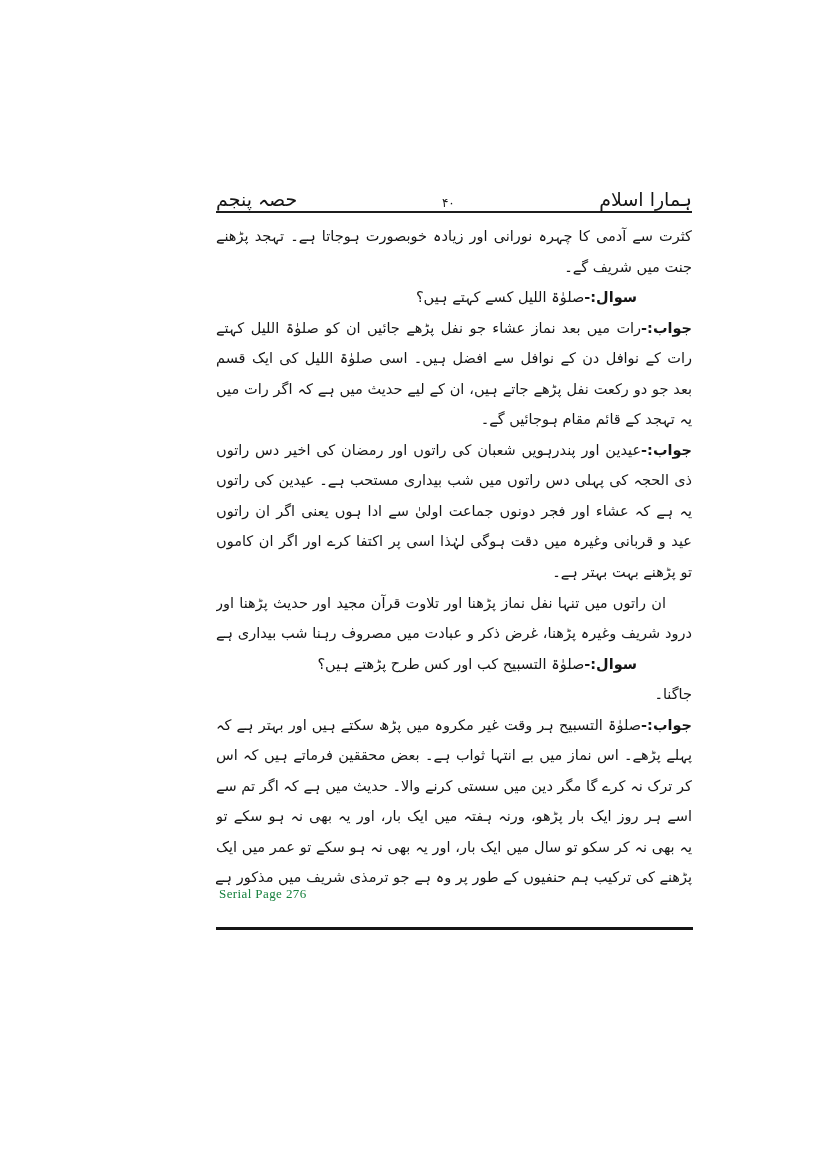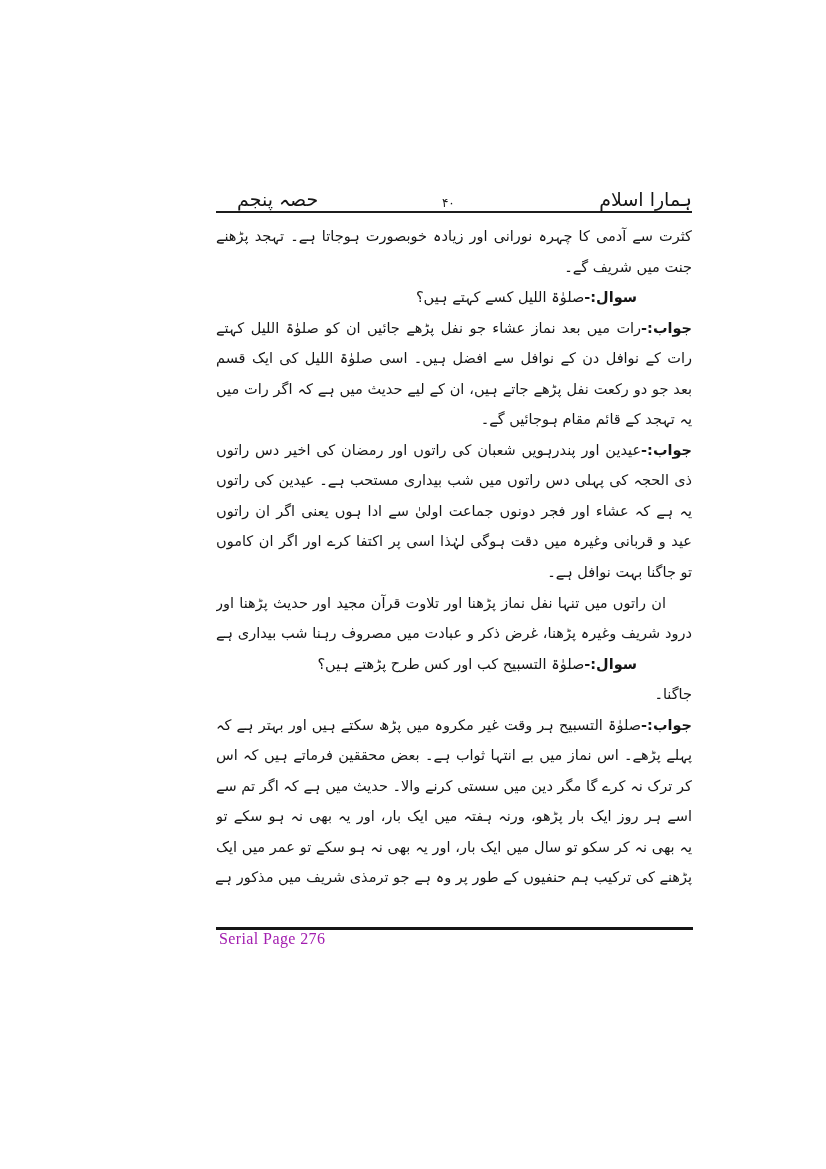--- a/index.html
+++ b/index.html
@@ -13,21 +13,21 @@
     overflow: hidden;
   }
   
   .header {
     position: absolute;
     top: 182px; left: 216px; width: 476px; height: 28px;
     display: flex; justify-content: space-between; align-items: flex-end;
     direction: rtl;
     font-size: 19px;
   }
-  .h-title, .h-part { white-space: nowrap; margin-left: 21px; }
+  .h-title, .h-part { white-space: nowrap; }
   .h-num { font-size: 12px; }
   .rule-top {
     position: absolute;
     top: 211px; left: 216px; width: 476px; height: 2px;
     background: #1c1c1c;
   }
   
   .body-lines {
     position: absolute;
     top: 221px; left: 216px; width: 476px;
@@ -45,24 +45,24 @@
   .line.ind { padding-right: 26px; }
   .line b   { font-weight: bold; text-align: center; }
   
   .rule-bottom {
     position: absolute;
     top: 927px; left: 216px; width: 477px; height: 3px;
     background: #151515;
   }
   .footer {
     position: absolute;
-    top: 930px; left: 219px;
+    top: 886px; left: 219px;
     font-family: "Liberation Serif", serif;
-    font-size: 16px;
-    color: #a21caf;
+    font-size: 13px;
+    color: #15803d;
     letter-spacing: 0.4px;
   }
 </style>
 </head>
 <body>
 
 <div class="page">
 
   <div class="header">
     <span class="h-title">ہمارا اسلام</span>
@@ -77,21 +77,21 @@
       <div class="line end">جنت میں شریف گے۔</div>
       <div class="line end q"><b>سوال:-</b>صلوٰۃ اللیل کسے کہتے ہیں؟</div>
       <div class="line jst"><b>جواب:-</b>رات میں بعد نماز عشاء جو نفل پڑھے جائیں ان کو صلوٰۃ اللیل کہتے ہیں اور</div>
       <div class="line jst">رات کے نوافل دن کے نوافل سے افضل ہیں۔ اسی صلوٰۃ اللیل کی ایک قسم تہجد ہے۔ وتر کے</div>
       <div class="line jst">بعد جو دو رکعت نفل پڑھے جاتے ہیں، ان کے لیے حدیث میں ہے کہ اگر رات میں نہ اٹھا تو</div>
       <div class="line end">یہ تہجد کے قائم مقام ہوجائیں گے۔</div>
       <div class="line jst"><b>جواب:-</b>عیدین اور پندرہویں شعبان کی راتوں اور رمضان کی اخیر دس راتوں اور</div>
       <div class="line jst">ذی الحجہ کی پہلی دس راتوں میں شب بیداری مستحب ہے۔ عیدین کی راتوں میں شب بیداری</div>
       <div class="line jst">یہ ہے کہ عشاء اور فجر دونوں جماعت اولیٰ سے ادا ہوں یعنی اگر ان راتوں میں جاگے گا تو نماز</div>
       <div class="line jst">عید و قربانی وغیرہ میں دقت ہوگی لہٰذا اسی پر اکتفا کرے اور اگر ان کاموں میں فرق نہ آئے</div>
-      <div class="line end">تو جاگنا بہت نوافل ہے۔</div>
+      <div class="line end">تو پڑھنے بہت بہتر ہے۔</div>
       <div class="line jst ind">ان راتوں میں تنہا نفل نماز پڑھنا اور تلاوت قرآن مجید اور حدیث پڑھنا اور سننا اور</div>
       <div class="line jst">درود شریف وغیرہ پڑھنا، غرض ذکر و عبادت میں مصروف رہنا شب بیداری ہے نہ کہ خالی</div>
       <div class="line end q"><b>سوال:-</b>صلوٰۃ التسبیح کب اور کس طرح پڑھتے ہیں؟</div>
       <div class="line end">جاگنا۔</div>
       <div class="line jst"><b>جواب:-</b>صلوٰۃ التسبیح ہر وقت غیر مکروہ میں پڑھ سکتے ہیں اور بہتر ہے کہ ظہر سے</div>
       <div class="line jst">پہلے پڑھے۔ اس نماز میں بے انتہا ثواب ہے۔ بعض محققین فرماتے ہیں کہ اس کی بزرگی سن</div>
       <div class="line jst">کر ترک نہ کرے گا مگر دین میں سستی کرنے والا۔ حدیث میں ہے کہ اگر تم سے ہو سکے تو</div>
       <div class="line jst">اسے ہر روز ایک بار پڑھو، ورنہ ہفتہ میں ایک بار، اور یہ بھی نہ ہو سکے تو مہینہ میں ایک بار، اور</div>
       <div class="line jst">یہ بھی نہ کر سکو تو سال میں ایک بار، اور یہ بھی نہ ہو سکے تو عمر میں ایک بار پڑھ لو۔ اس نماز کے</div>
       <div class="line end">پڑھنے کی ترکیب ہم حنفیوں کے طور پر وہ ہے جو ترمذی شریف میں مذکور ہے کہ ''اللہ</div>

